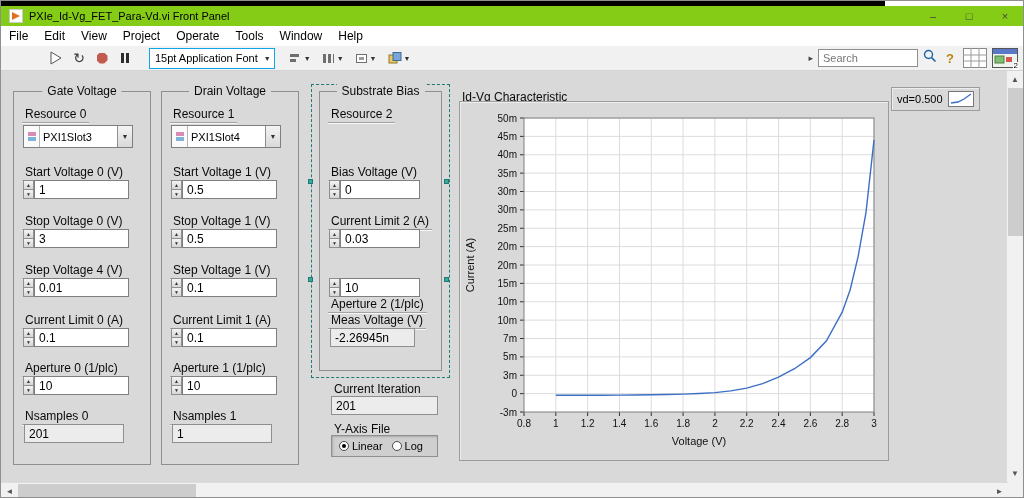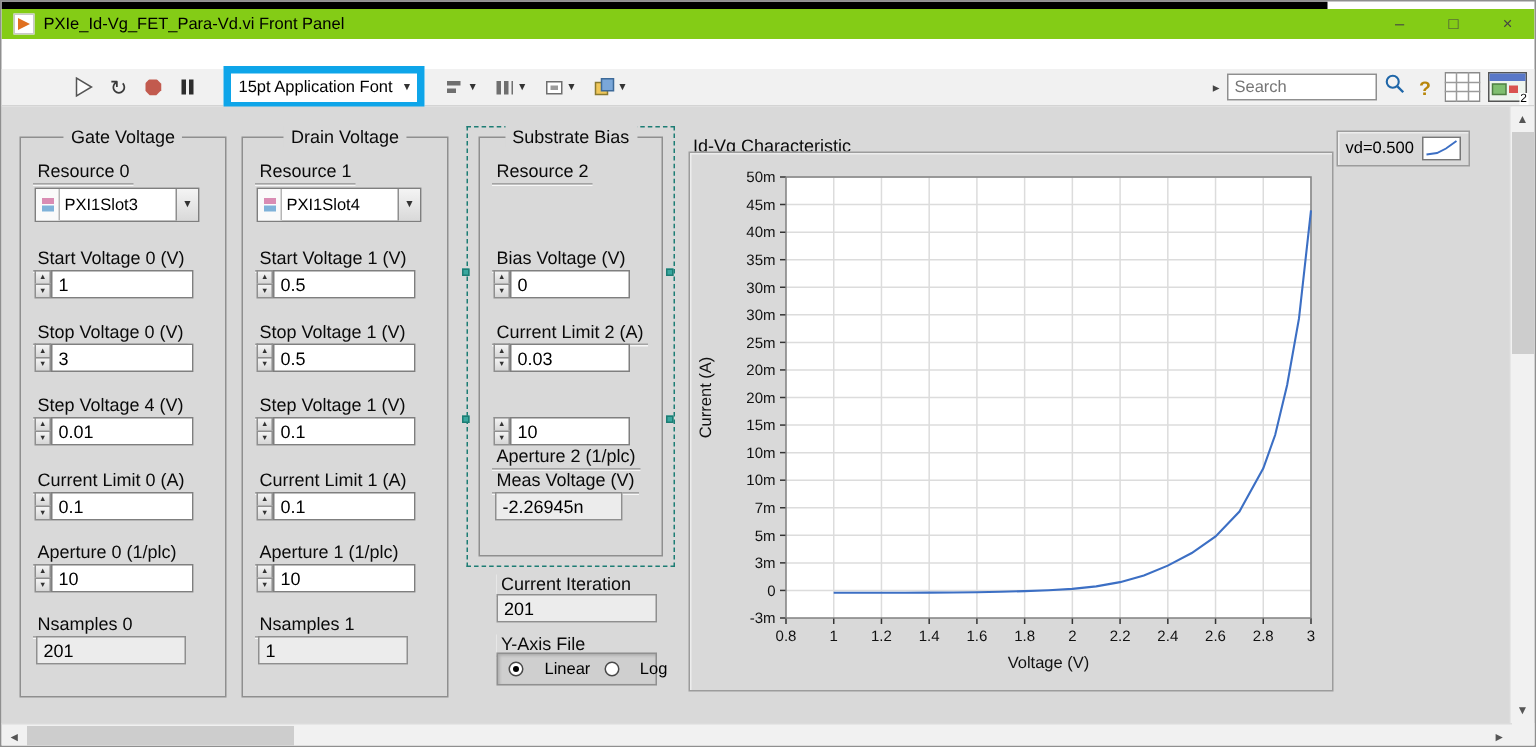--- a/index.html
+++ b/index.html
@@ -16,21 +16,21 @@
   
   .menubar{position:absolute;top:25px;left:0;right:0;height:20px;background:#fff;display:flex;align-items:center;font-size:12px;color:#000}
   .menu-item{padding:1px 8px;white-space:nowrap}
 
   
   .toolbar{position:absolute;top:45px;left:0;right:0;height:25px;background:#f1f1f1;border-bottom:1px solid #d4d4d4;display:flex;align-items:center;padding-left:44px;box-sizing:border-box}
   .tb-btn{width:22px;height:22px;display:flex;align-items:center;justify-content:center;margin-right:1px}
   .cont-run{font-size:14px;color:#3a3a3a}
   .octagon{display:inline-block;width:11px;height:11px;background:#c25a4e;clip-path:polygon(30% 0,70% 0,100% 30%,100% 70%,70% 100%,30% 100%,0 70%,0 30%)}
   .pbar{display:inline-block;width:3px;height:10px;background:#2d2d2d;margin:0 1px}
-  .font-combo{height:19px;margin:0 10px 0 12px;background:#fff;border:5px solid #0ea5e9;display:flex;align-items:center;font-size:11px;padding:0 3px 0 5px;gap:6px;white-space:nowrap}
+  .font-combo{height:19px;margin:0 10px 0 12px;background:#fff;border:1px solid #0ea5e9;display:flex;align-items:center;font-size:11px;padding:0 3px 0 5px;gap:6px;white-space:nowrap}
   .caret{font-size:7px;color:#333}
   .tool-drop{height:20px;display:flex;align-items:center;gap:2px;padding:0 3px;margin-right:3px;border:1px solid transparent}
   .tb-right{margin-left:auto;display:flex;align-items:center;gap:5px;padding-right:5px}
   .expand-arrow{font-size:9px;color:#444}
   .search{width:100px;height:18px;border:1px solid #8f8f8f;font-size:11px;padding:1px 4px;box-sizing:border-box;font-family:"Liberation Sans",sans-serif}
   .search::placeholder{color:#767676}
   .help{font-weight:bold;color:#b8860b;font-size:13px;width:16px;text-align:center}
   .grid-ic,.vi-ic{display:flex;align-items:center;justify-content:center;position:relative}
   .vi-badge{position:absolute;right:-1px;bottom:-2px;font-size:8px;font-weight:normal;color:#000;background:#fff;line-height:8px;padding:0 1px}
 
@@ -52,21 +52,21 @@
 
   .res-ctl{position:absolute;height:21px;display:flex;border:1px solid #7f7f7f;background:#fff}
   .res-icon{width:15px;border-right:1px solid #b5b5b5;display:flex;flex-direction:column;align-items:center;justify-content:center;gap:1px;background:#fafafa}
   .res-icon i{width:8px;height:4px;display:block}
   .res-icon .p1{background:#d98cb3}
   .res-icon .p2{background:#7fb2d9}
   .res-text{flex:1;font-size:11px;display:flex;align-items:center;padding:0 3px;white-space:nowrap}
   .res-drop{width:14px;background:linear-gradient(#f4f4f4,#d9d9d9);border-left:1px solid #8f8f8f;display:flex;align-items:center;justify-content:center;font-size:7px;color:#333}
 
   .radio-panel{position:absolute;background:#cfcfcf;border:1px solid #909090;box-shadow:inset 1px 1px 2px rgba(0,0,0,.18);display:flex;align-items:center;gap:9px;padding:0 7px;font-size:11px;box-sizing:border-box}
-  .radio{display:flex;align-items:center;gap:14px}
+  .radio{display:flex;align-items:center;gap:3px}
   .rdot{width:10px;height:10px;border-radius:50%;border:1px solid #4a4a4a;background:#fff;position:relative;display:inline-block;box-sizing:border-box}
   .rdot.sel:after{content:"";position:absolute;left:2px;top:2px;width:4px;height:4px;border-radius:50%;background:#000}
   .radio b{font-weight:normal;font-size:11px}
 
   .marquee{position:absolute;border:1px dashed #1d7d74;pointer-events:none}
   .handle{position:absolute;width:5px;height:5px;background:#39a79e;border:1px solid #1d7d74;box-sizing:border-box}
 
   .chart-title{position:absolute;font-size:12px;color:#0a0a0a;white-space:nowrap}
   .chart-frame{position:absolute;background:#d9d9d9;border:1px solid #9c9c9c;box-shadow:inset 1px 1px 0 #ededed}
   svg text{font-family:"Liberation Sans",sans-serif}
@@ -93,20 +93,30 @@
       <svg width="10" height="10">
           <polygon points="1,1 1,9 9,5" fill="#e07020"></polygon>
         </svg>
     </span>
     <span class="title-text">PXIe_Id-Vg_FET_Para-Vd.vi Front Panel</span>
     <span class="win-btn">–</span>
     <span class="win-btn">□</span>
     <span class="win-btn">×</span>
   </div>
 
+  <div class="menubar">
+      <span class="menu-item">File</span>
+      <span class="menu-item">Edit</span>
+      <span class="menu-item">View</span>
+      <span class="menu-item">Project</span>
+      <span class="menu-item">Operate</span>
+      <span class="menu-item">Tools</span>
+      <span class="menu-item">Window</span>
+      <span class="menu-item">Help</span>
+    </div>
 
   <div class="toolbar">
     <span class="tb-btn">
       <svg width="14" height="14">
           <polygon points="2,1 2,13 12,7" fill="#fcfcfc" stroke="#555"></polygon>
         </svg>
     </span>
     <span class="tb-btn cont-run">↻</span>
     <span class="tb-btn">
         <i class="octagon"></i>

